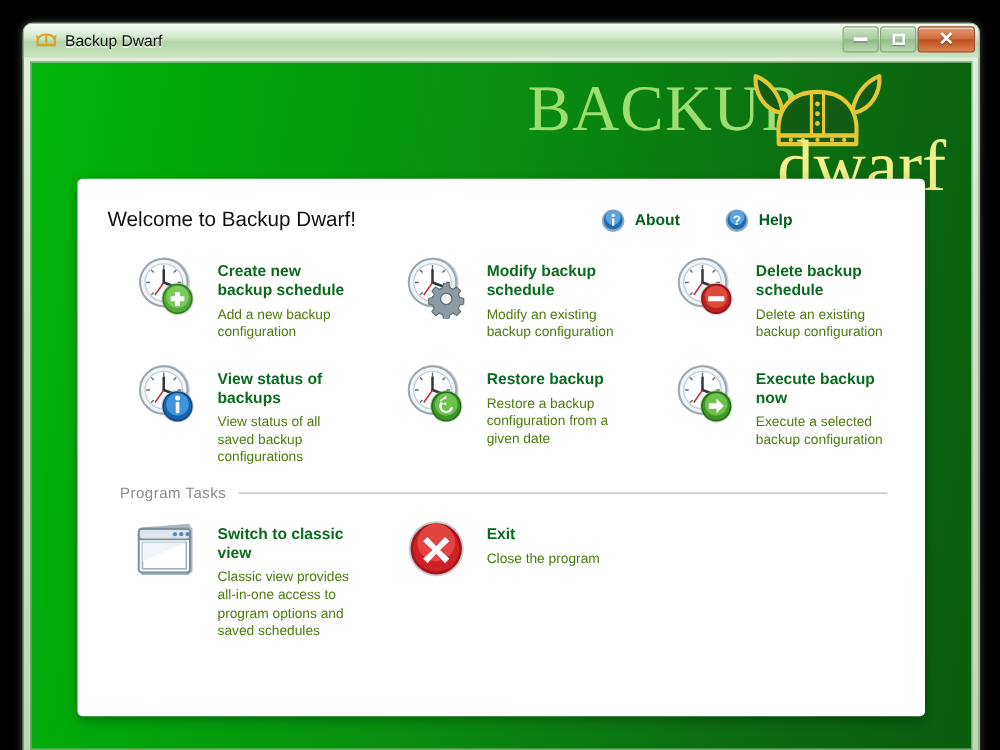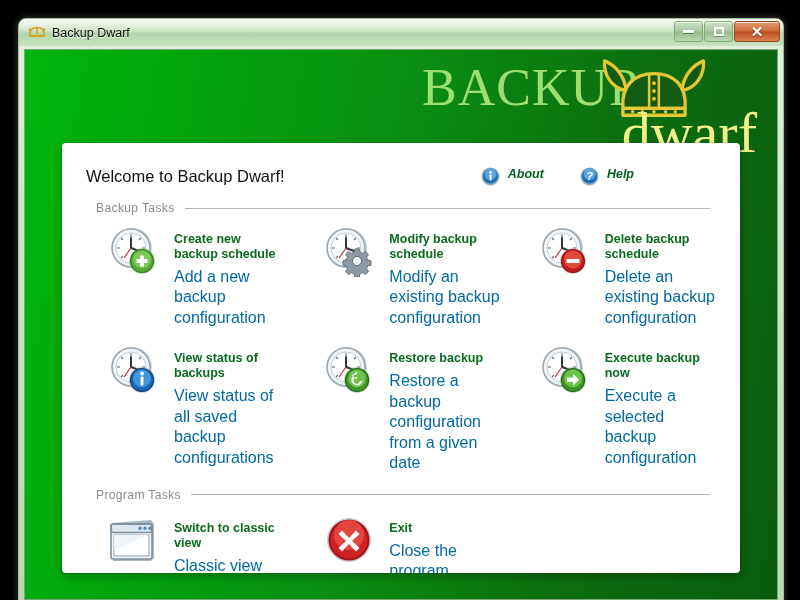--- a/index.html
+++ b/index.html
@@ -159,23 +159,22 @@
     white-space: nowrap;
   }
   #header-links {
     margin-left: auto;
     display: flex;
     align-items: center;
     gap: 36px;
     padding-right: 82px;
   }
   .hdr-link {
-    display: flex; align-items: flex-start; gap: 8px;
+    display: flex; align-items: center; gap: 8px;
     cursor: pointer;
-    font-style: italic;
   }
   .hdr-link .lbl {
     font-size: 12.5px; font-weight: bold; color: #056122;
   }
 
   
   .section-head {
     display: flex; align-items: center;
     gap: 10px;
     margin: 2px 0 6px 0;
@@ -211,21 +210,21 @@
     cursor: pointer;
   }
   .task .ticon { flex: none; width: 52px; height: 52px; }
   .task .ttext { padding-top: 7px; }
   .task .ttitle {
     font-size: 12.5px; font-weight: bold; color: #0a6b20;
     line-height: 1.2;
     margin-bottom: 5px;
   }
   .task .tdesc {
-    font-size: 16px; color: #0369a1; line-height: 1.28;
+    font-size: 11px; color: #4d7c0f; line-height: 1.28;
     max-width: 232px;
   }
 </style>
 </head>
 <body>
 
 <div id="window">
 
   <div id="titlebar">
     <div class="sheen"></div>
@@ -304,24 +303,20 @@
                 <circle cx="9.5" cy="9" r="7.5" fill="#1c6bb5"></circle>
                 <circle cx="9.5" cy="7" r="6" fill="#5ba3df"></circle>
                 <text x="9.5" y="13.4" text-anchor="middle" font-family="Liberation Sans, sans-serif" font-size="11" font-weight="bold" fill="#fff">?</text>
               </svg>
               <span class="lbl">Help</span>
             </div>
 
           </div>
         </div>
 
-        <div class="section-head">
-          <span class="sh-label">Backup Tasks</span>
-          <span class="sh-rule"></span>
-        </div>
 
         <div class="task-grid backup">
 
           <div class="task">
             <svg class="ticon" viewBox="0 0 52 52">
               <circle cx="24" cy="23" r="20" fill="#cfd6da"></circle>
               <circle cx="23" cy="23" r="19" fill="#f2f5f7" stroke="#9aa7b0" stroke-width="1.6"></circle>
               <circle cx="23" cy="23" r="15" fill="#fff" stroke="#c3ccd2" stroke-width="1"></circle>
               <g stroke="#5d6b74" stroke-width="1.1">
                 <line x1="23" y1="9" x2="23" y2="12"></line>

